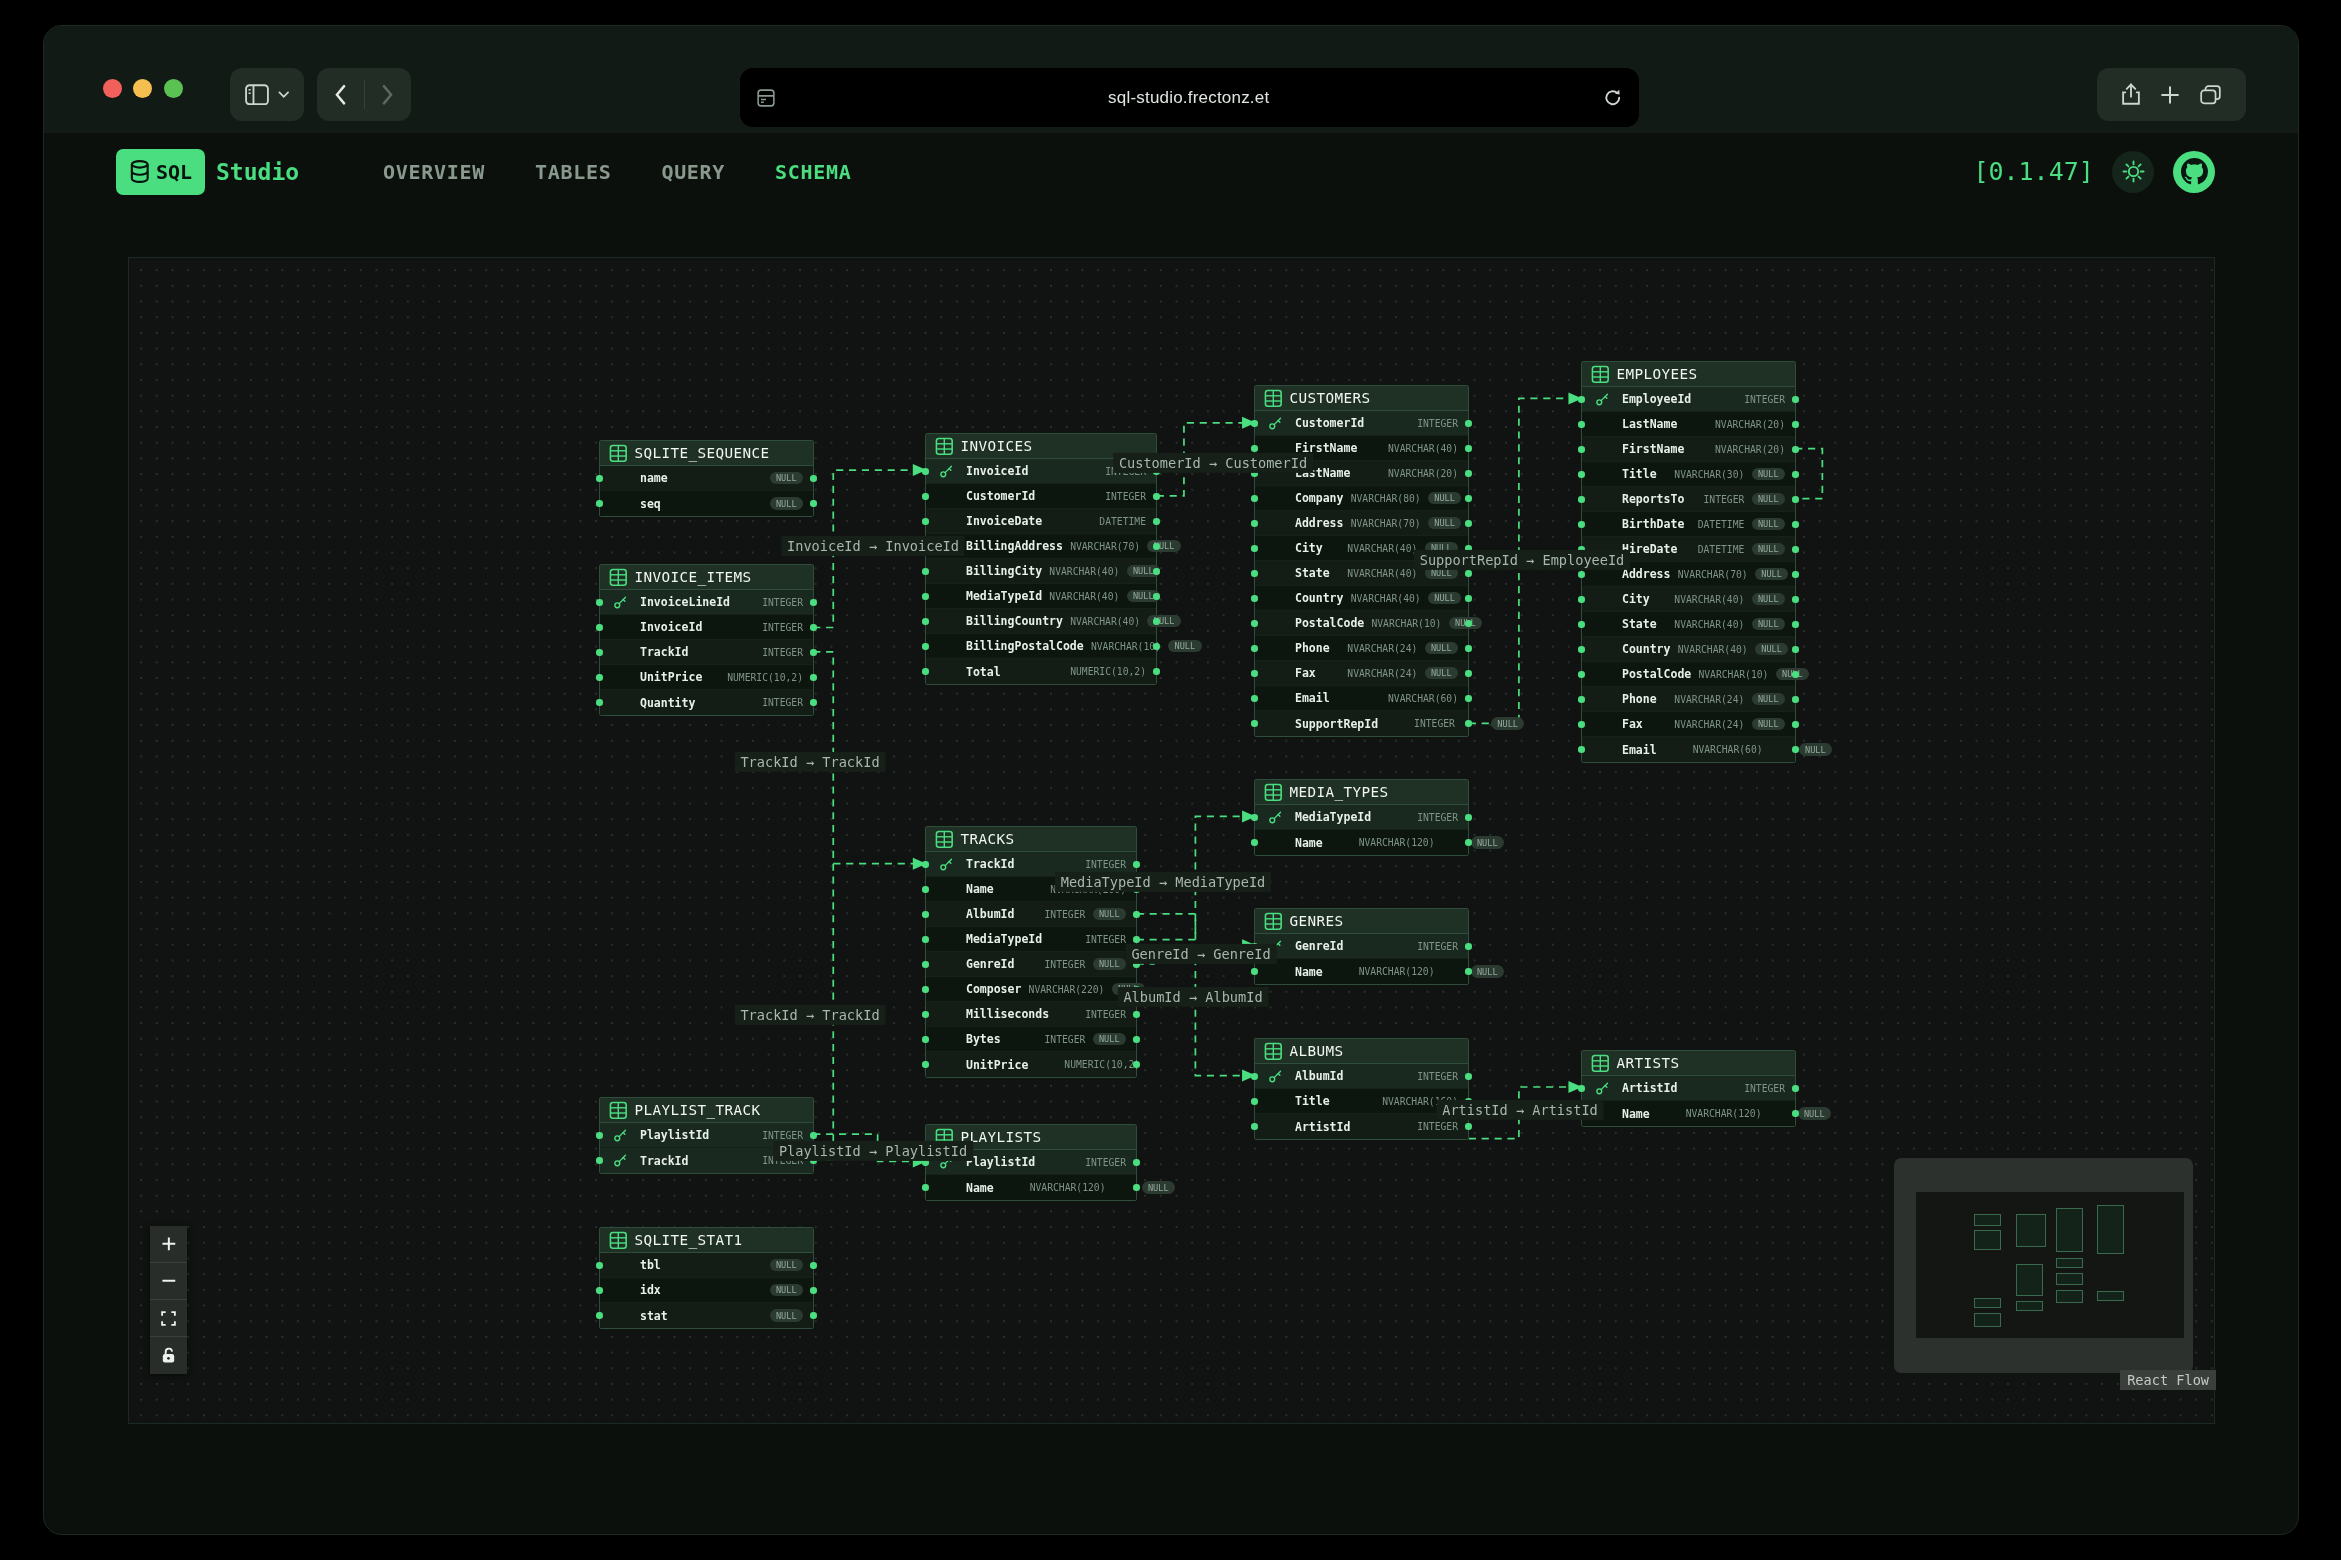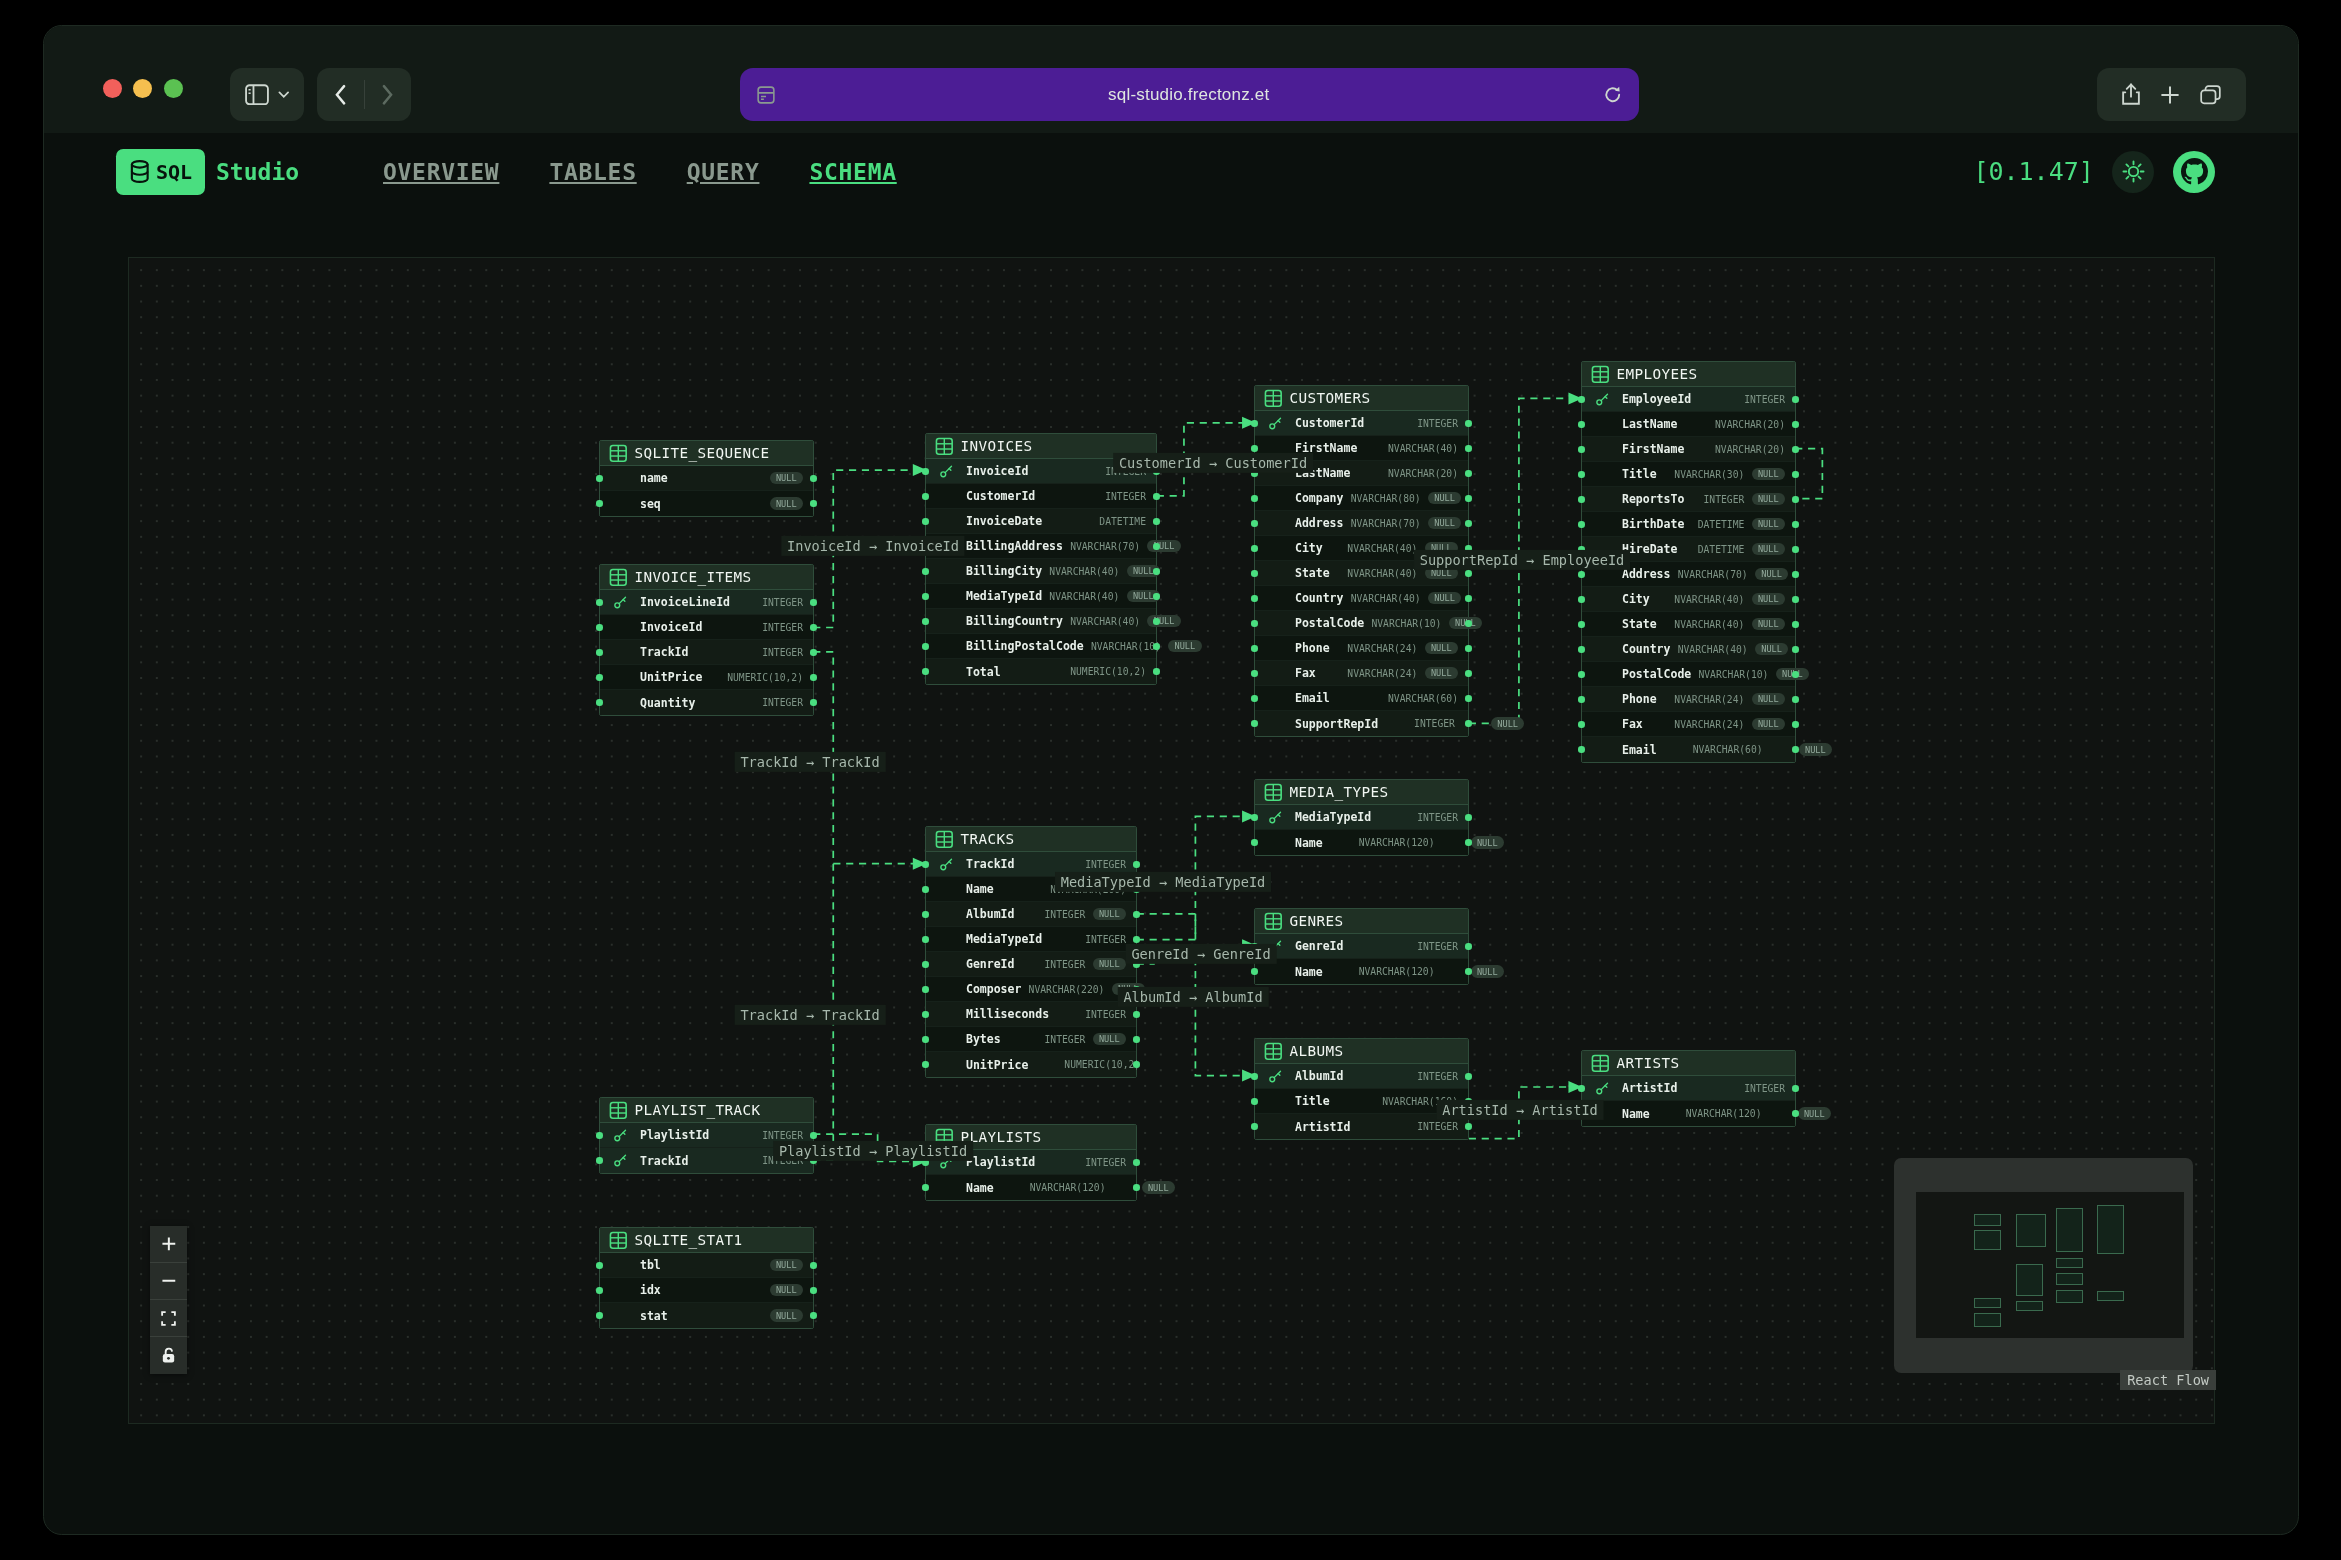--- a/index.html
+++ b/index.html
@@ -14,37 +14,37 @@
     box-shadow:0 21.5px 64px rgba(0,0,0,.9); overflow:hidden;
   }
   
   .chrome { position:absolute; left:0; top:0; width:100%; height:107px; background:#121a15; }
   .tl { position:absolute; top:53px; width:19.3px; height:19.3px; border-radius:50%; }
   .chrome-btn {
     position:absolute; top:42px; height:53px; background:#222d25; border-radius:12px;
     display:flex; align-items:center; justify-content:center; color:#cdd6cf;
   }
   .url-bar {
-    position:absolute; left:696px; top:42px; width:899px; height:53px;
-    background:#4c1d95; border-radius:13px; display:flex; align-items:center;
+    position:absolute; left:696px; top:42px; width:899px; height:59px;
+    background:#000000; border-radius:13px; display:flex; align-items:center;
     color:#dfe6e0; font-family:"Liberation Sans",sans-serif; font-size:17px;
   }
   .url-text { flex:1; text-align:center; letter-spacing:0.2px; }
   .chrome svg { display:block; }
   
   .nav { position:absolute; left:0; top:107px; width:100%; height:107px; background:#0b100d; }
   .logo-badge {
     position:absolute; left:72px; top:15.7px; width:89px; height:46px; border-radius:7.2px;
     background:#4ade80; color:#07130c; font-weight:bold; font-size:20px;
     display:flex; align-items:center; justify-content:center; gap:5.7px;
   }
   .logo-studio { position:absolute; left:172px; top:15.7px; height:46px; display:flex; align-items:center;
     color:#4ade80; font-size:23px; font-weight:bold; }
   .nav-items { position:absolute; left:293px; top:15.7px; height:46px; display:flex; align-items:center; gap:50px; }
-  .nav-item { color:#8a998e; font-size:23px; font-weight:bold; letter-spacing:0.7px; cursor:pointer;text-decoration:underline; }
+  .nav-item { color:#8a998e; font-size:20px; font-weight:bold; letter-spacing:0.7px; cursor:pointer; }
   .nav-item.active { color:#4ade80;text-align:center; }
   .nav-right { position:absolute; right:83px; top:15.7px; height:46px; display:flex; align-items:center; gap:18.6px; }
   .version { color:#4ade80; font-size:25px; }
   .icon-circle { width:42px; height:42px; border-radius:50%; display:flex; align-items:center; justify-content:center; }
   .theme-toggle { background:#15251b; }
   .github-link { background:#4ade80; }
   
   .canvas {
     position:absolute; left:84px; top:231px; width:2087px; height:1167px;
     background:#101311; border:0.7px solid #1d2a21;

